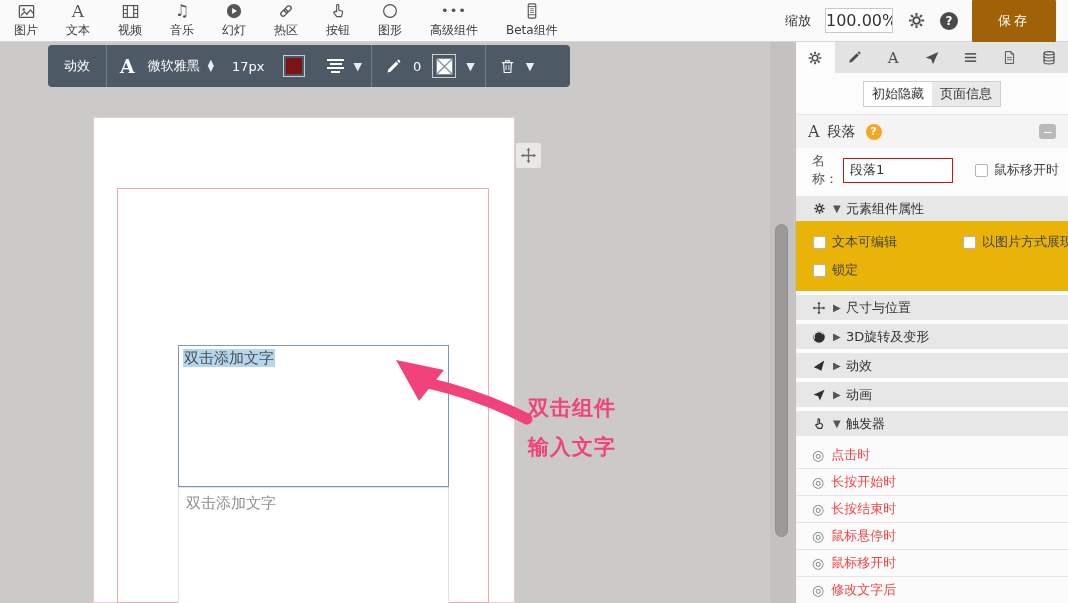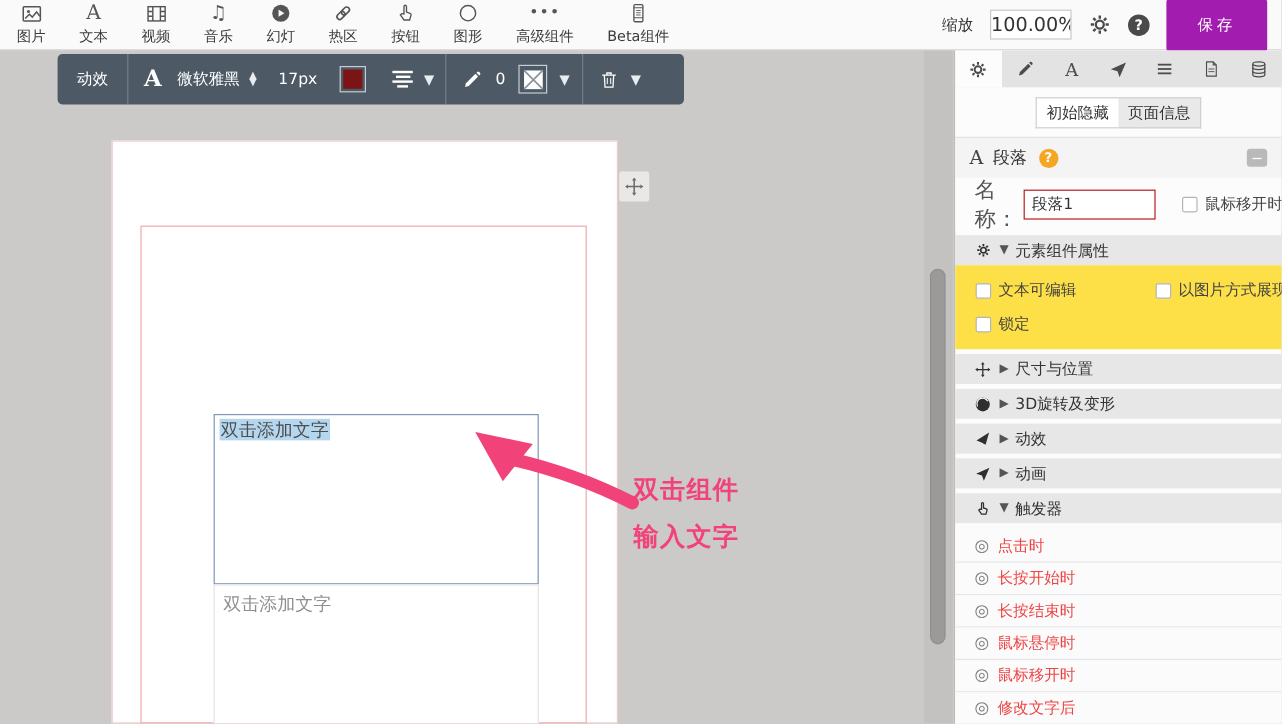--- a/index.html
+++ b/index.html
@@ -10,21 +10,21 @@
   
   #topbar { position:absolute; left:0; top:0; width:1068px; height:42px; background:#fafafa; border-bottom:1px solid #d6d5d4; display:flex; align-items:center; }
   .tool { flex:0 0 auto; height:42px; display:flex; flex-direction:column; align-items:center; justify-content:center; padding:0 14px; cursor:pointer; color:#4a4a4a; }
   .tool .t-icon { height:18px; display:flex; align-items:center; justify-content:center; color:#555; }
   .tool .t-label { font-size:12px; color:#3c3c3c; margin-top:2px; white-space:nowrap; }
   .tool .glyph { font-size:16px; line-height:16px; }
   #topbar-right { margin-left:auto; display:flex; align-items:center; gap:14px; padding-right:12px; }
   .zoom-label { font-size:13px; color:#333; }
   .zoom-input { width:68px; height:25px; border:1px solid #c9c9c9; background:#fff; text-align:center; font-size:16px; color:#333; font-family:inherit; }
   .round-help { width:18px; height:18px; border-radius:50%; background:#4a4a4a; color:#fff; font-size:12px; font-weight:bold; display:flex; align-items:center; justify-content:center; }
-  .save-btn { min-width:62px; height:44px; background:#a21caf; color:#fff; border:none; border-radius:3px; font-size:13px; letter-spacing:3px; padding:0 26px; cursor:pointer; font-family:inherit; }
+  .save-btn { min-width:62px; height:44px; background:#a16207; color:#fff; border:none; border-radius:3px; font-size:13px; letter-spacing:3px; padding:0 26px; cursor:pointer; font-family:inherit; }
 
   
   #canvas { position:absolute; left:0; top:42px; width:795px; height:561px; background:#cbcac9; overflow:hidden; }
   #sidebar { position:absolute; left:795px; top:42px; width:273px; height:561px; background:#fcfcfc; border-left:1px solid #bdbcbb; overflow:hidden; }
 
   
   #fmtbar { position:absolute; left:48px; top:3px; height:42px; width:522px; background:#4d5965; border-radius:4px; display:flex; align-items:center; color:#fff; }
   .fmt-div { width:1px; height:42px; background:rgba(255,255,255,.22); flex:0 0 auto; }
   .fmt-item { display:flex; align-items:center; color:#fff; cursor:pointer; }
   .caret { font-size:11px; color:#e8edf2; line-height:1; }
@@ -59,30 +59,30 @@
   #info-tabs { height:41px; display:flex; align-items:center; justify-content:center; background:#fcfcfc; }
   .seg { height:26px; min-width:67px; display:flex; align-items:center; justify-content:center; font-size:13px; color:#333; border:1px solid #cfcfcf; background:#e9e9e9; cursor:pointer; padding:0 8px; }
   .seg.active { background:#fff; border-right:none; }
   .seg + .seg { border-left:none; }
   #el-header { height:34px; background:#f4f4f4; border-top:1px solid #e4e4e4; display:flex; align-items:center; padding:0 12px; position:relative; }
   #el-header .el-a { font-family:"DejaVu Serif","Liberation Serif",serif; font-size:16px; color:#444; }
   #el-header .el-type { font-size:14px; color:#333; margin-left:8px; }
   .help-dot { width:16px; height:16px; border-radius:50%; background:#f5a623; color:#fff; font-size:11px; font-weight:bold; display:flex; align-items:center; justify-content:center; margin-left:10px; }
   .minus-btn { position:absolute; right:12px; top:9px; width:17px; height:15px; background:#b9b9b9; border-radius:3px; color:#fff; display:flex; align-items:center; justify-content:center; font-size:12px; line-height:1; cursor:pointer; }
   #name-row { height:44px; background:#fcfcfc; display:flex; align-items:center; padding:0 12px 0 16px; }
-  #name-row .lbl { font-size:18px; color:#555; }
+  #name-row .lbl { font-size:13px; color:#555; }
   .name-input { width:110px; height:25px; border:1px solid #b91c1c; background:#fff; font-size:13px; color:#333; padding:0 6px; margin-left:5px; font-family:inherit; }
   .cb { width:13px; height:13px; border:1px solid #b5b5b5; border-radius:2px; background:#fff; flex:0 0 auto; cursor:pointer; }
   .cb-lbl { font-size:13px; color:#444; margin-left:6px; white-space:nowrap; }
   .sec-header { height:25px; background:#e7e7e7; display:flex; align-items:center; padding-left:15px; margin-top:4px; cursor:pointer; }
   .sec-header:first-of-type { margin-top:0; }
   .sec-header .s-icon { width:16px; display:flex; justify-content:center; color:#2f2f2f; }
   .sec-header .s-caret { font-size:10px; color:#555; margin:0 4px 0 6px; width:9px; }
   .sec-header .s-label { font-size:13px; color:#333; }
-  #props-area { background:#fde047; padding:10px 0 10px 17px; }
+  #props-area { background:#eab308; padding:10px 0 10px 17px; }
   .prop-row { display:flex; align-items:center; height:22px; }
   .prop-col2 { margin-left:66px; }
   #triggers { background:#fbfbfb; padding-top:6px; }
   .trig-row { height:27px; display:flex; align-items:center; padding-left:16px; border-bottom:1px solid #e5e5e5; cursor:pointer; background:#fbfbfb; }
   .trig-bullet { font-size:14px; color:#808080; margin-right:7px; line-height:1; }
   .trig-label { font-size:13px; color:#ef4444; }
 </style>
 </head>
 <body>
 

